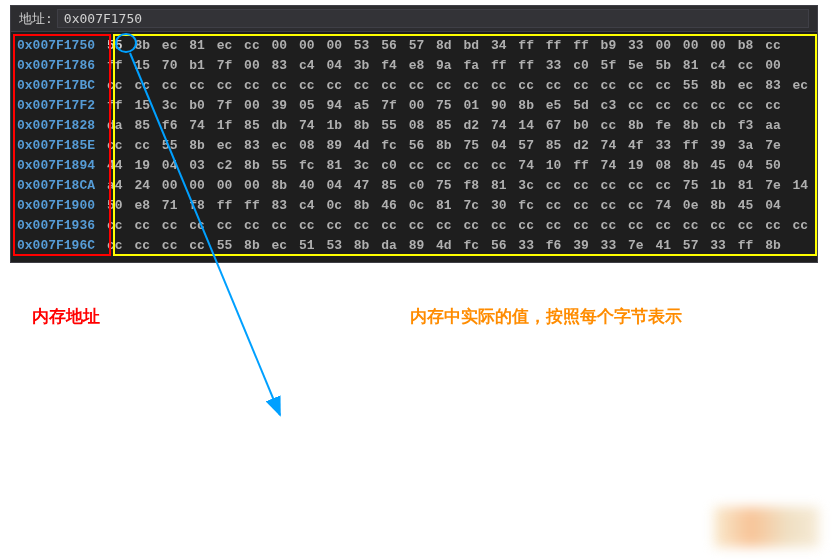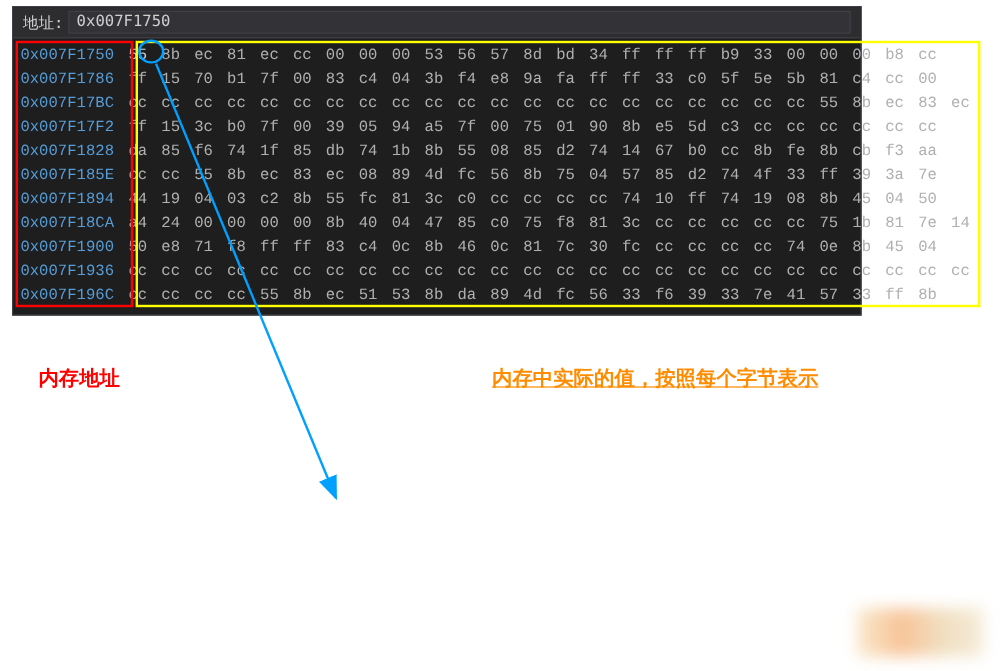--- a/index.html
+++ b/index.html
@@ -7,21 +7,21 @@
       font-family: "Microsoft YaHei", "Consolas", monospace;
       background: #fff;
       width: 837px;
       height: 559px;
       position: relative;
     }
     .memory-window {
       position: absolute;
       top: 5px;
       left: 10px;
-      width: 708px;
+      width: 808px;
       background: #1e1e1e;
       border: 1px solid #3f3f46;
     }
     .address-bar {
       background: #2d2d30;
       border-bottom: 1px solid #3f3f46;
       padding: 3px 8px;
       font-size: 13px;
       color: #d0d0d0;
       display: flex;
@@ -38,21 +38,21 @@
       flex: 1;
     }
     .hex-grid {
       padding: 4px 6px 6px 6px;
       font-family: Consolas, "Courier New", monospace;
       font-size: 13px;
       line-height: 20px;
       color: #b0b0b0;
       position: relative;
     }
-    .hex-row { white-space: nowrap; }
+    .hex-row { white-space: nowrap; font-weight: bold; }
     .addr-col {
       color: #569cd6;
       display: inline-block;
       width: 88px;
     }
     .byte { display: inline; padding: 0 2px; }
     .byte-first { color: #d0d0d0; }
     
     .anno-red {
       position: absolute;
@@ -74,21 +74,21 @@
       position: absolute;
       pointer-events: none;
     }
     .note {
       position: absolute;
       font-size: 17px;
       font-weight: bold;
       line-height: 28px;
     }
     .note-red { color: #ff0000; margin-left: 18px; }
-    .note-orange { color: #ff8c00; text-decoration: underline; }
+    .note-orange { color: #ff8c00; }
     .note-blue { color: #0080ff; }
     .blur-patch {
       position: absolute;
       width: 105px;
       height: 40px;
       background: linear-gradient(90deg,#f5deb3 0%,#f4a460 35%,#e8cfa3 70%,#f0e0c0 100%);
       filter: blur(6px);
       opacity: .65;
     }
   </style>

